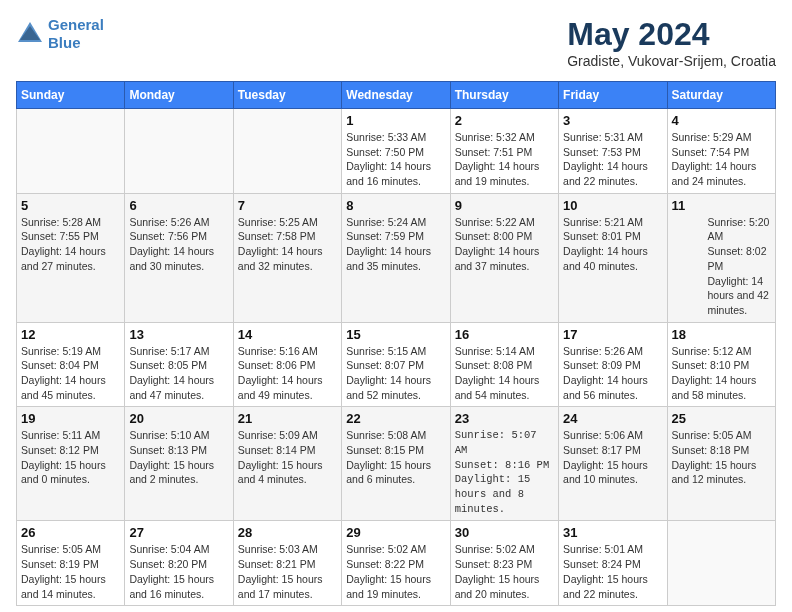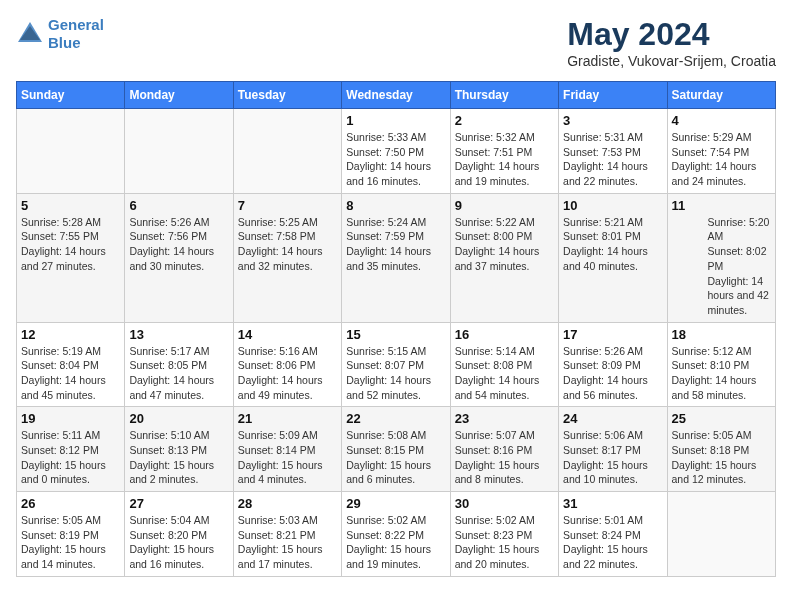--- a/index.html
+++ b/index.html
@@ -256,21 +256,21 @@
 Daylight: 15 hours and 4 minutes.</div>
         </td>
         <td>
           <div class="day-num">22</div>
           <div class="day-info" style="white-space: pre-line;">Sunrise: 5:08 AM
 Sunset: 8:15 PM
 Daylight: 15 hours and 6 minutes.</div>
         </td>
         <td>
           <div class="day-num">23</div>
-          <div class="day-info" style="white-space: pre-line;">Sunrise: 5:07 AM
+          <div class="day-info" style="white-space: pre-line; font-family: Liberation Mono, monospace;">Sunrise: 5:07 AM
 Sunset: 8:16 PM
 Daylight: 15 hours and 8 minutes.</div>
         </td>
         <td>
           <div class="day-num">24</div>
           <div class="day-info" style="white-space: pre-line;">Sunrise: 5:06 AM
 Sunset: 8:17 PM
 Daylight: 15 hours and 10 minutes.</div>
         </td>
         <td>

